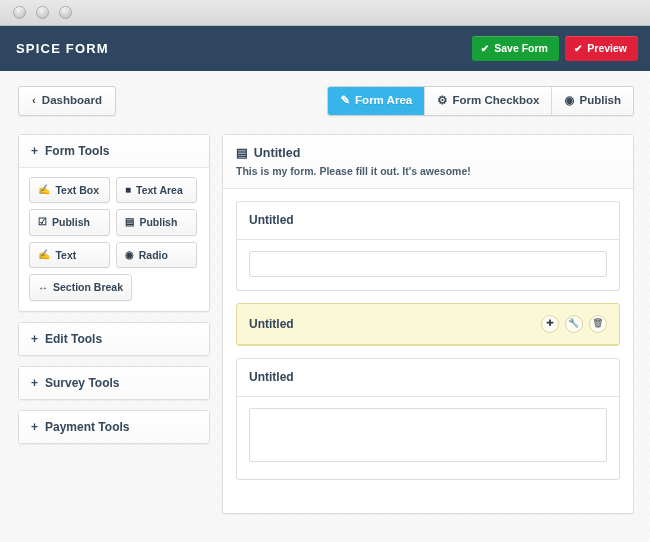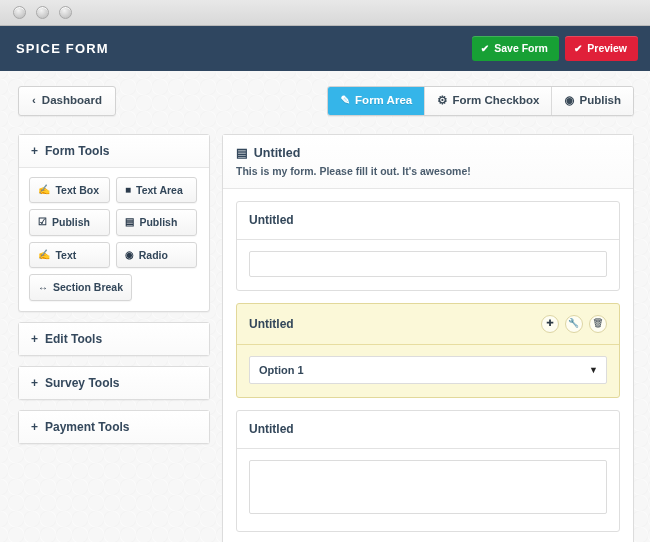--- a/index.html
+++ b/index.html
@@ -440,28 +440,20 @@
 
           <div class="field-block selected">
             <div class="field-head">
               <span class="field-label">Untitled</span>
               <span class="field-actions">
                 <span class="act">✚</span>
                 <span class="act">🔧</span>
                 <span class="act">🗑</span>
               </span>
             </div>
-            <div class="field-body">
-              <div class="sel-wrap">
-                <div class="sel">
-                  <span>Option 1</span>
-                </div>
-                <span class="caret">▼</span>
-              </div>
-            </div>
           </div>
 
           <div class="field-block">
             <div class="field-head">
               <span class="field-label">Untitled</span>
             </div>
             <div class="field-body">
               <textarea class="txt" style=""></textarea>
             </div>
           </div>

